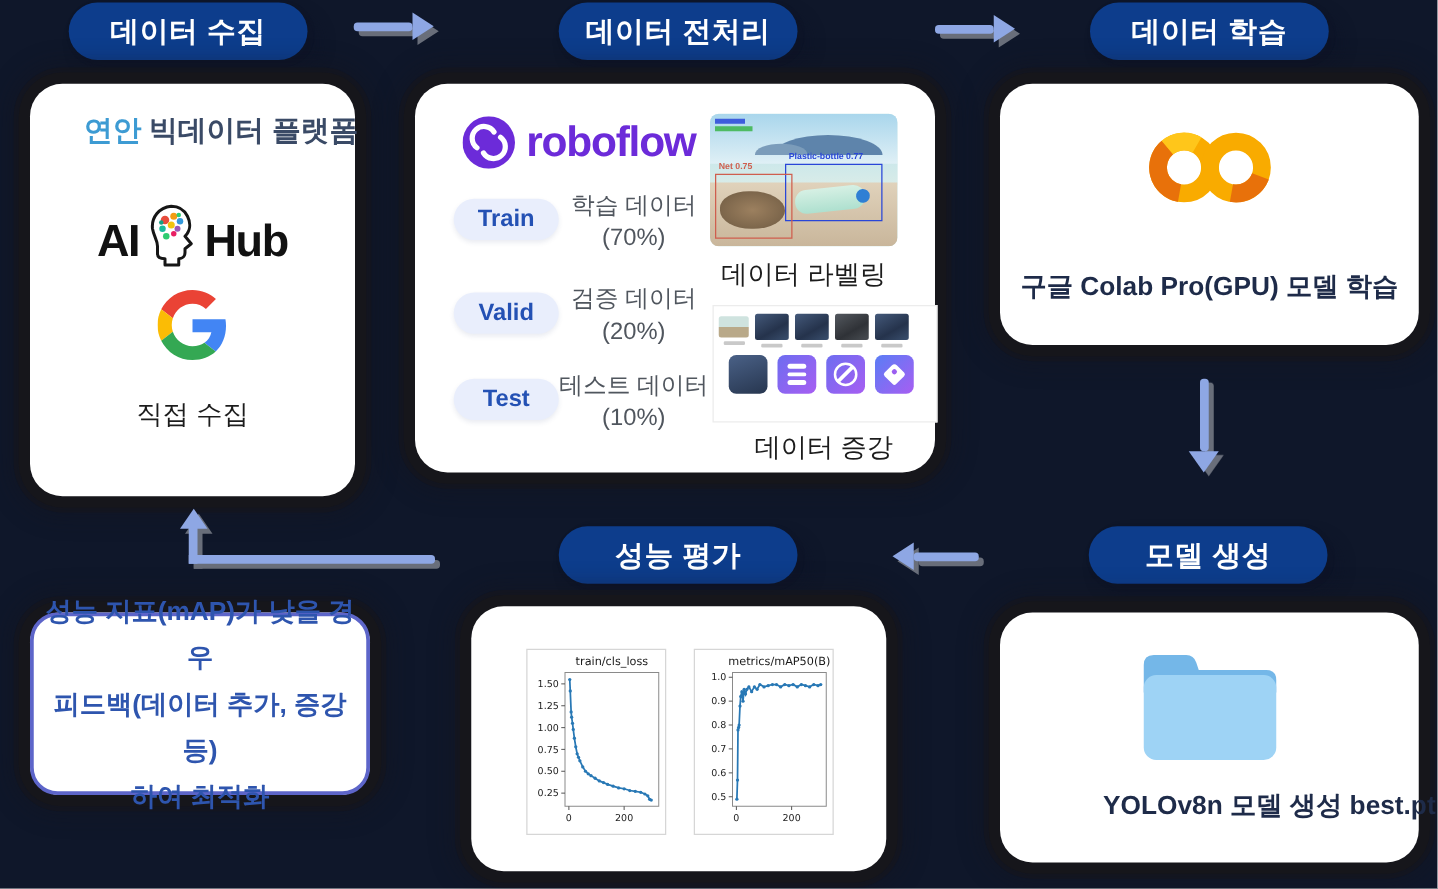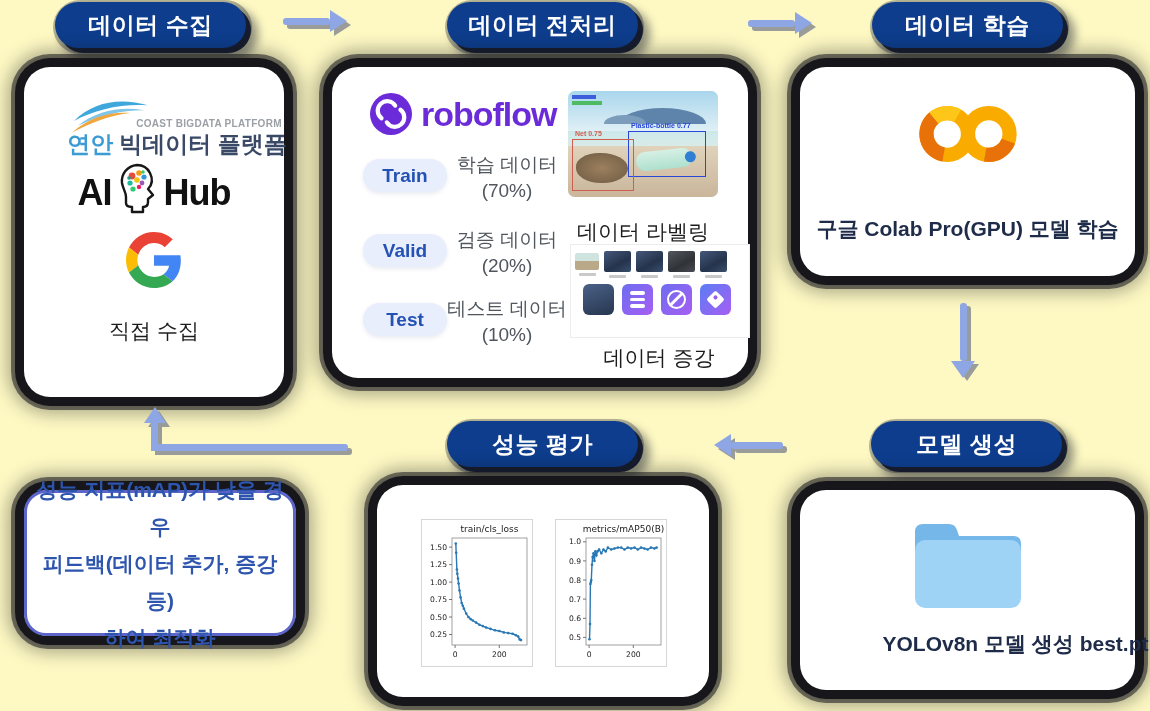--- a/index.html
+++ b/index.html
@@ -1,16 +1,16 @@
 <!DOCTYPE html>
 <html><head>
 <meta charset="utf-8">
 <style>
   html,body{margin:0;padding:0;background:#fff;}
-  .canvas{position:relative;width:1150px;height:711px;background:#fef9c3;overflow:hidden;
+  .canvas{position:relative;width:1150px;height:711px;background:#0f172a;overflow:hidden;
           font-family:"Liberation Sans",sans-serif;}
 
   
   .pill{position:absolute;height:46px;background:#0d3d8c;border-radius:25px;
         color:#fff;font-weight:bold;font-size:23px;display:flex;align-items:center;justify-content:center;
         letter-spacing:.5px;
         box-shadow:5px 5px 0 0 rgba(13,20,40,.9),2px 2px 0 4px rgba(13,20,40,.30),9px 9px 10px 3px rgba(13,20,40,.45);}
 
   
   .card{position:absolute;background:#fff;border-radius:26px;
@@ -113,28 +113,20 @@
     <div class="shaft" style="width:47px;"></div>
       <div class="head-r"></div>
   </div>
   <div class="arr" style="left:748px;top:12px;">
     <div class="shaft" style="width:47px;"></div>
       <div class="head-r"></div>
   </div>
 
   <div class="card" style="left:24px;top:67px;width:260px;height:330px;">
     <div class="coast">
-      <div class="coast-top">
-        <svg width="78" height="40" viewBox="0 0 80 40">
-          <path d="M2 24 C22 4, 50 0, 78 8 C52 6, 24 12, 2 24 Z" fill="#3fa7dc"></path>
-          <path d="M6 29 C26 13, 50 9, 74 13 C50 13, 26 19, 6 29 Z" fill="#7fc6e8"></path>
-          <path d="M0 36 C18 20, 40 14, 60 16 C38 18, 18 27, 0 36 Z" fill="#f0a63a"></path>
-        </svg>
-        <span class="coast-tag">COAST BIGDATA PLATFORM</span>
-      </div>
       <div class="coast-names">
         <span class="coast-blue">연안</span><span class="coast-dark">빅데이터 플랫폼</span>
       </div>
     </div>
 
     <div class="aihub">
       <span class="aihub-txt">AI</span>
       <svg width="40" height="52" viewBox="0 0 40 52">
         <path d="M19 3 C9 4 3 12 4 21 C5 27 8 30 8 35 L8 41 C8 44 11 45 14 45 L14 50 L25 50 L25 45 C28 45 30 43 30 40 L30 37 L35 33 L30 27 C34 23 35 17 32 11 C29 5 25 3 19 3 Z" fill="none" stroke="#161616" stroke-width="2.4" stroke-linejoin="round"></path>
         <circle cx="14" cy="14" r="3.4" fill="#e74c3c"></circle>
@@ -209,21 +201,21 @@
       <div class="bottle">
           <div class="cap"></div>
         </div>
       <div class="bbox bbox-blue">
         <span class="bbox-label">Plastic-bottle 0.77</span>
         </div>
       <div class="bbox bbox-red">
         <span class="bbox-label red">Net 0.75</span>
         </div>
     </div>
-    <div class="img-cap" style="left:236px;top:151px;width:150px;">데이터 라벨링</div>
+    <div class="img-cap" style="left:236px;top:138px;width:150px;">데이터 라벨링</div>
 
     <div class="aug-panel">
       <div class="aug-row1">
         <div class="aug-item">
             <div class="thumb t-light"></div>
             <div class="capbar"></div>
           </div>
         <div class="aug-item">
             <div class="thumb t-dark"></div>
             <div class="capbar"></div>

